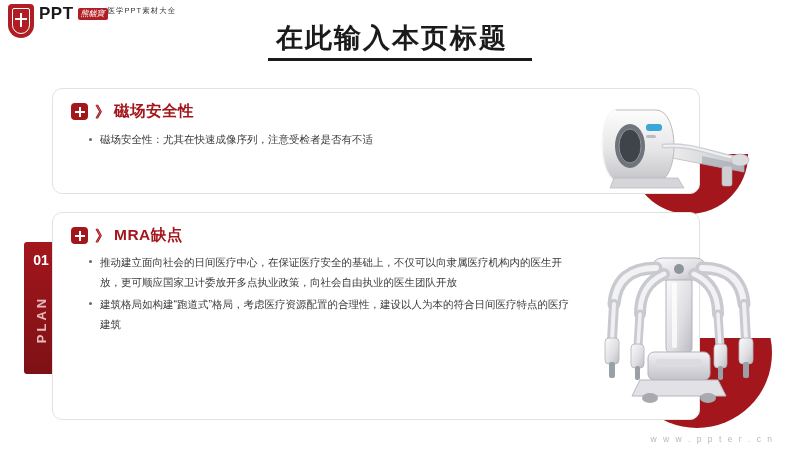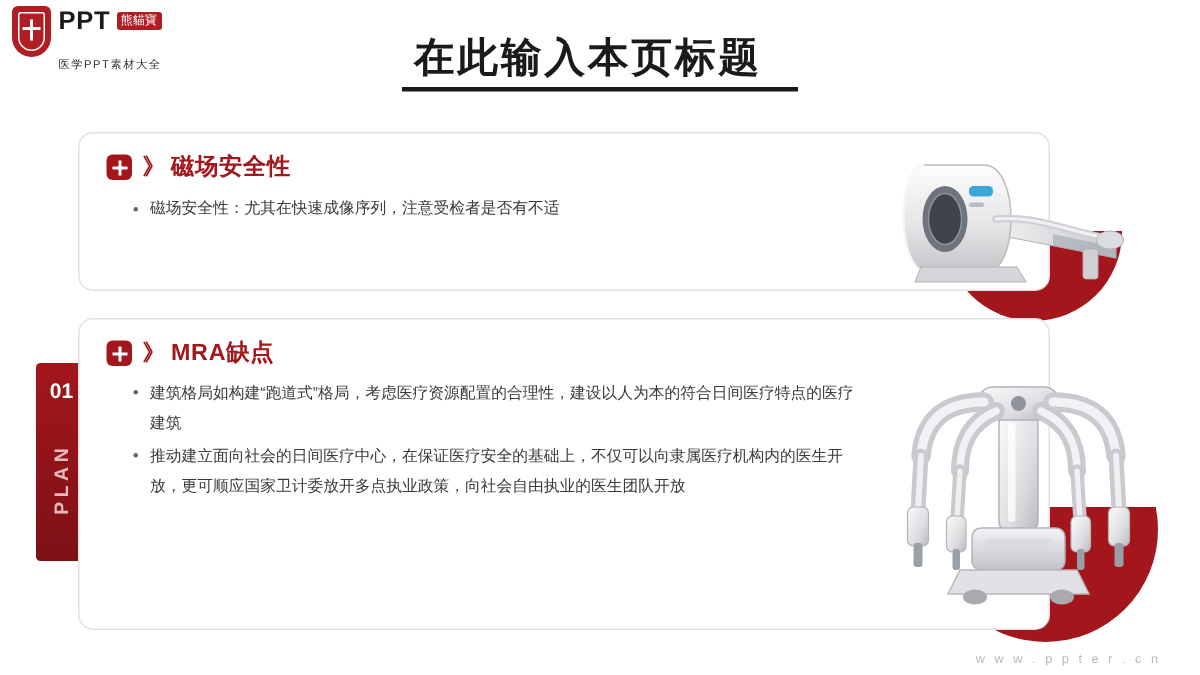--- a/index.html
+++ b/index.html
@@ -54,21 +54,21 @@
     background: #ffffff;
   }
   .logo-shield .cross-h {
     position: absolute;
     left: 7px; top: 14px;
     width: 12px; height: 2px;
     background: #ffffff;
   }
   .logo-text {
     display: flex;
-    flex-direction: column;
+    flex-direction: row;
     justify-content: flex-start;
     padding-top: 1px;
   }
   .logo-top-row {
     display: flex;
     align-items: center;
   }
   .logo-ppt {
     font-size: 17px;
     font-weight: bold;
@@ -77,27 +77,28 @@
     line-height: 18px;
   }
   .logo-badge {
     margin-left: 4px;
     background: #b01e23;
     color: #ffffff;
     font-size: 8px;
     padding: 1px 3px;
     border-radius: 2px;
     line-height: 10px;
+    font-style: italic;
   }
   .logo-sub {
     font-size: 7.5px;
     color: #333333;
     letter-spacing: 1px;
     line-height: 10px;
-    margin-top: 15px;
+    margin-top: 1px;
   }
 
   
   .page-title {
     position: absolute;
     left: 0;
     right: 16px;
     top: 20px;
     text-align: center;
     font-size: 27px;
@@ -362,22 +363,22 @@
 <div class="card card-two">
   <div class="card-head">
     <span class="head-badge">
       <span class="cv"></span>
         <span class="ch"></span>
     </span>
     <span class="head-arrows">》</span>
     <span class="head-title">MRA缺点</span>
   </div>
   <ul class="bullets">
+    <li>推动建立面向社会的日间医疗中心，在保证医疗安全的基础上，不仅可以向隶属医疗机构内的医生开放，更可顺应国家卫计委放开多点执业政策，向社会自由执业的医生团队开放</li>
     <li>建筑格局如构建“跑道式”格局，考虑医疗资源配置的合理性，建设以人为本的符合日间医疗特点的医疗建筑</li>
-    <li>推动建立面向社会的日间医疗中心，在保证医疗安全的基础上，不仅可以向隶属医疗机构内的医生开放，更可顺应国家卫计委放开多点执业政策，向社会自由执业的医生团队开放</li>
   </ul>
 </div>
 
 <svg class="illus-mri" viewBox="0 0 170 110">
   <defs>
     <linearGradient id="mriBody" x1="0" y1="0" x2="0" y2="1">
       <stop offset="0%" stop-color="#fdfdfd"></stop>
       <stop offset="55%" stop-color="#e6e6e8"></stop>
       <stop offset="100%" stop-color="#c4c4c8"></stop>
     </linearGradient>

